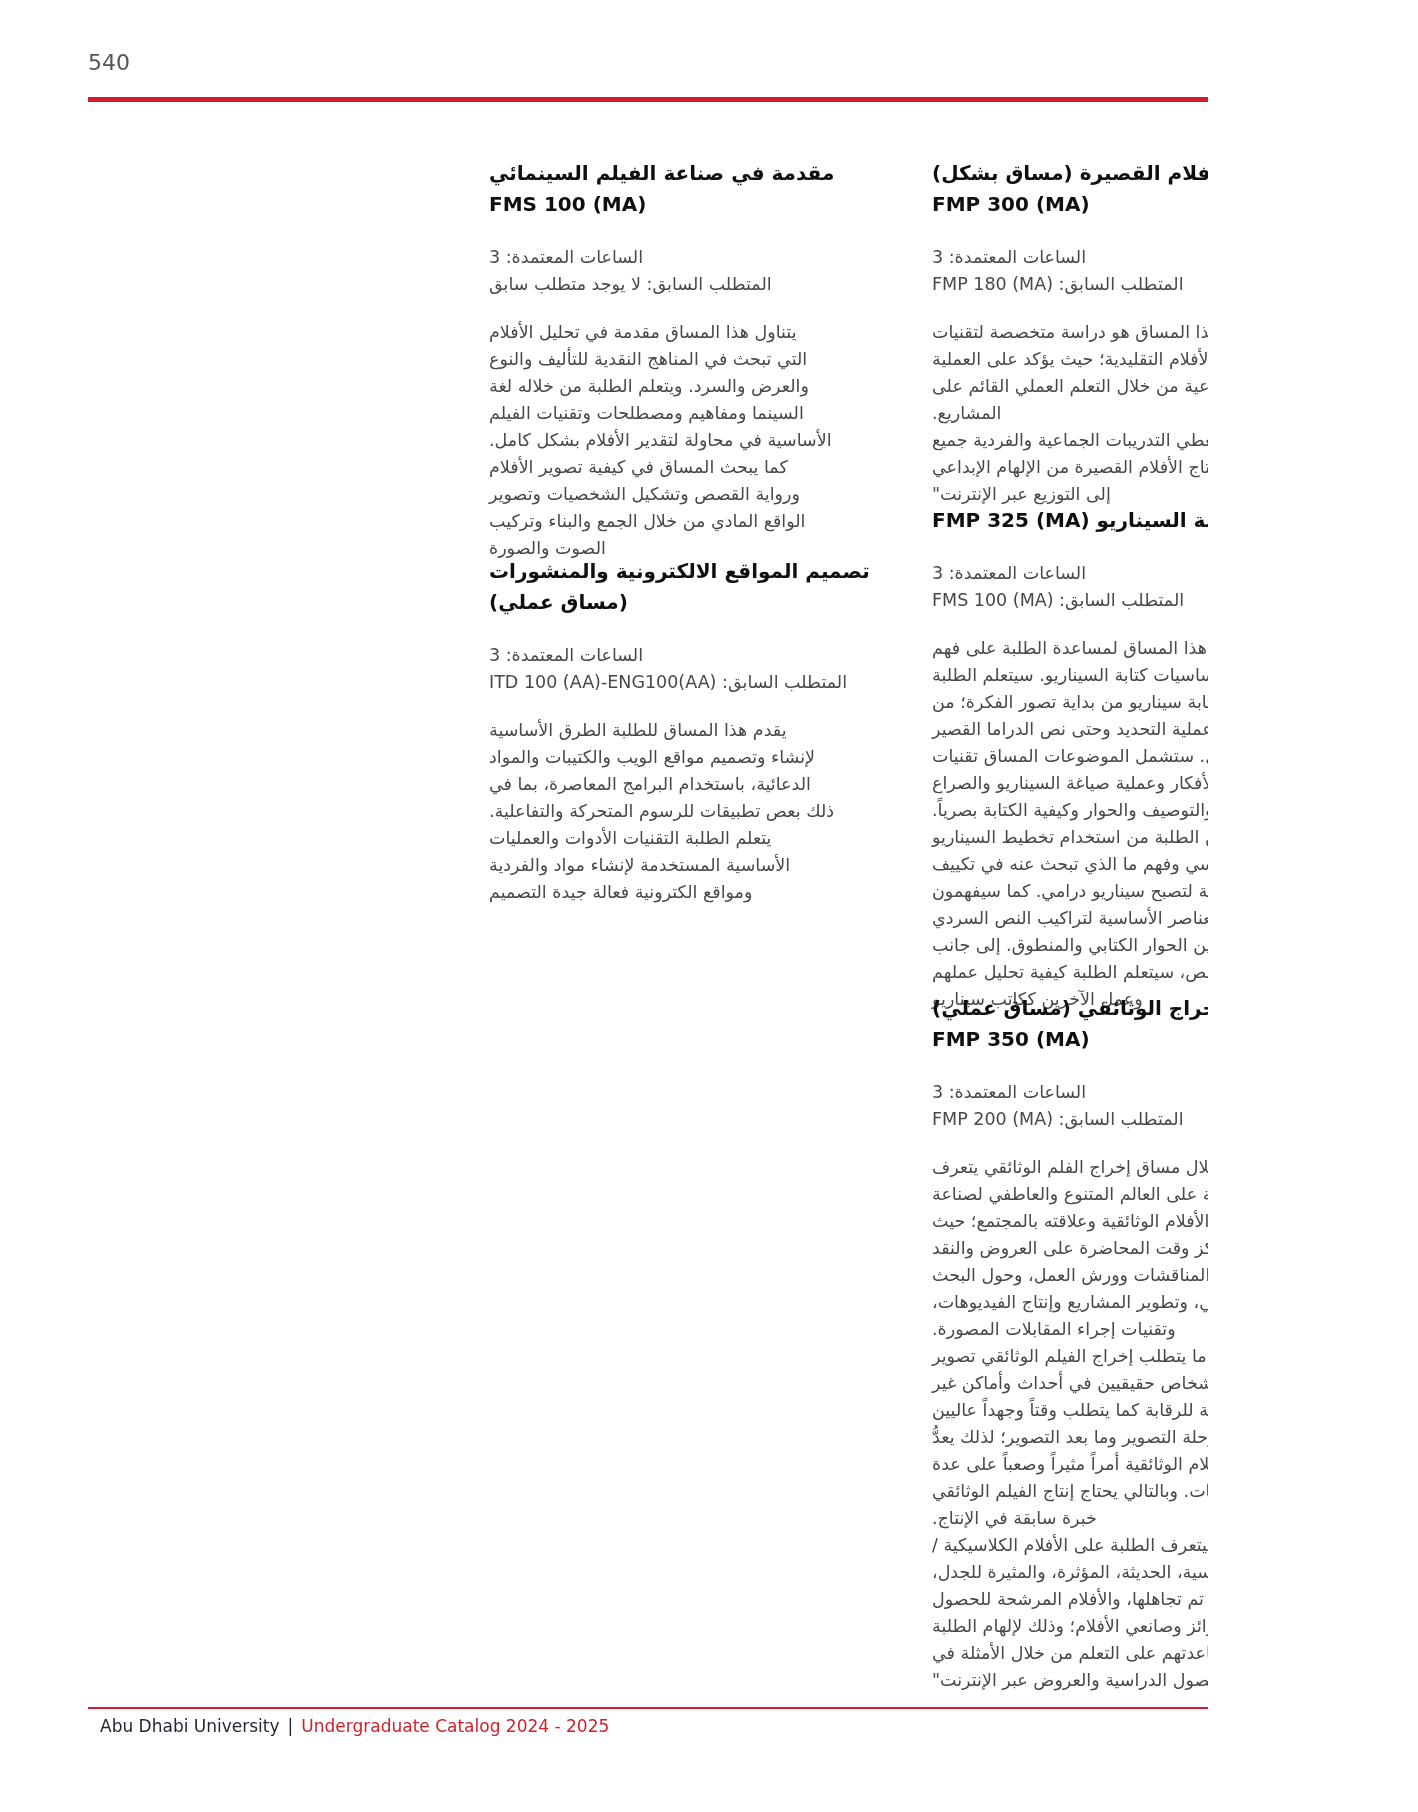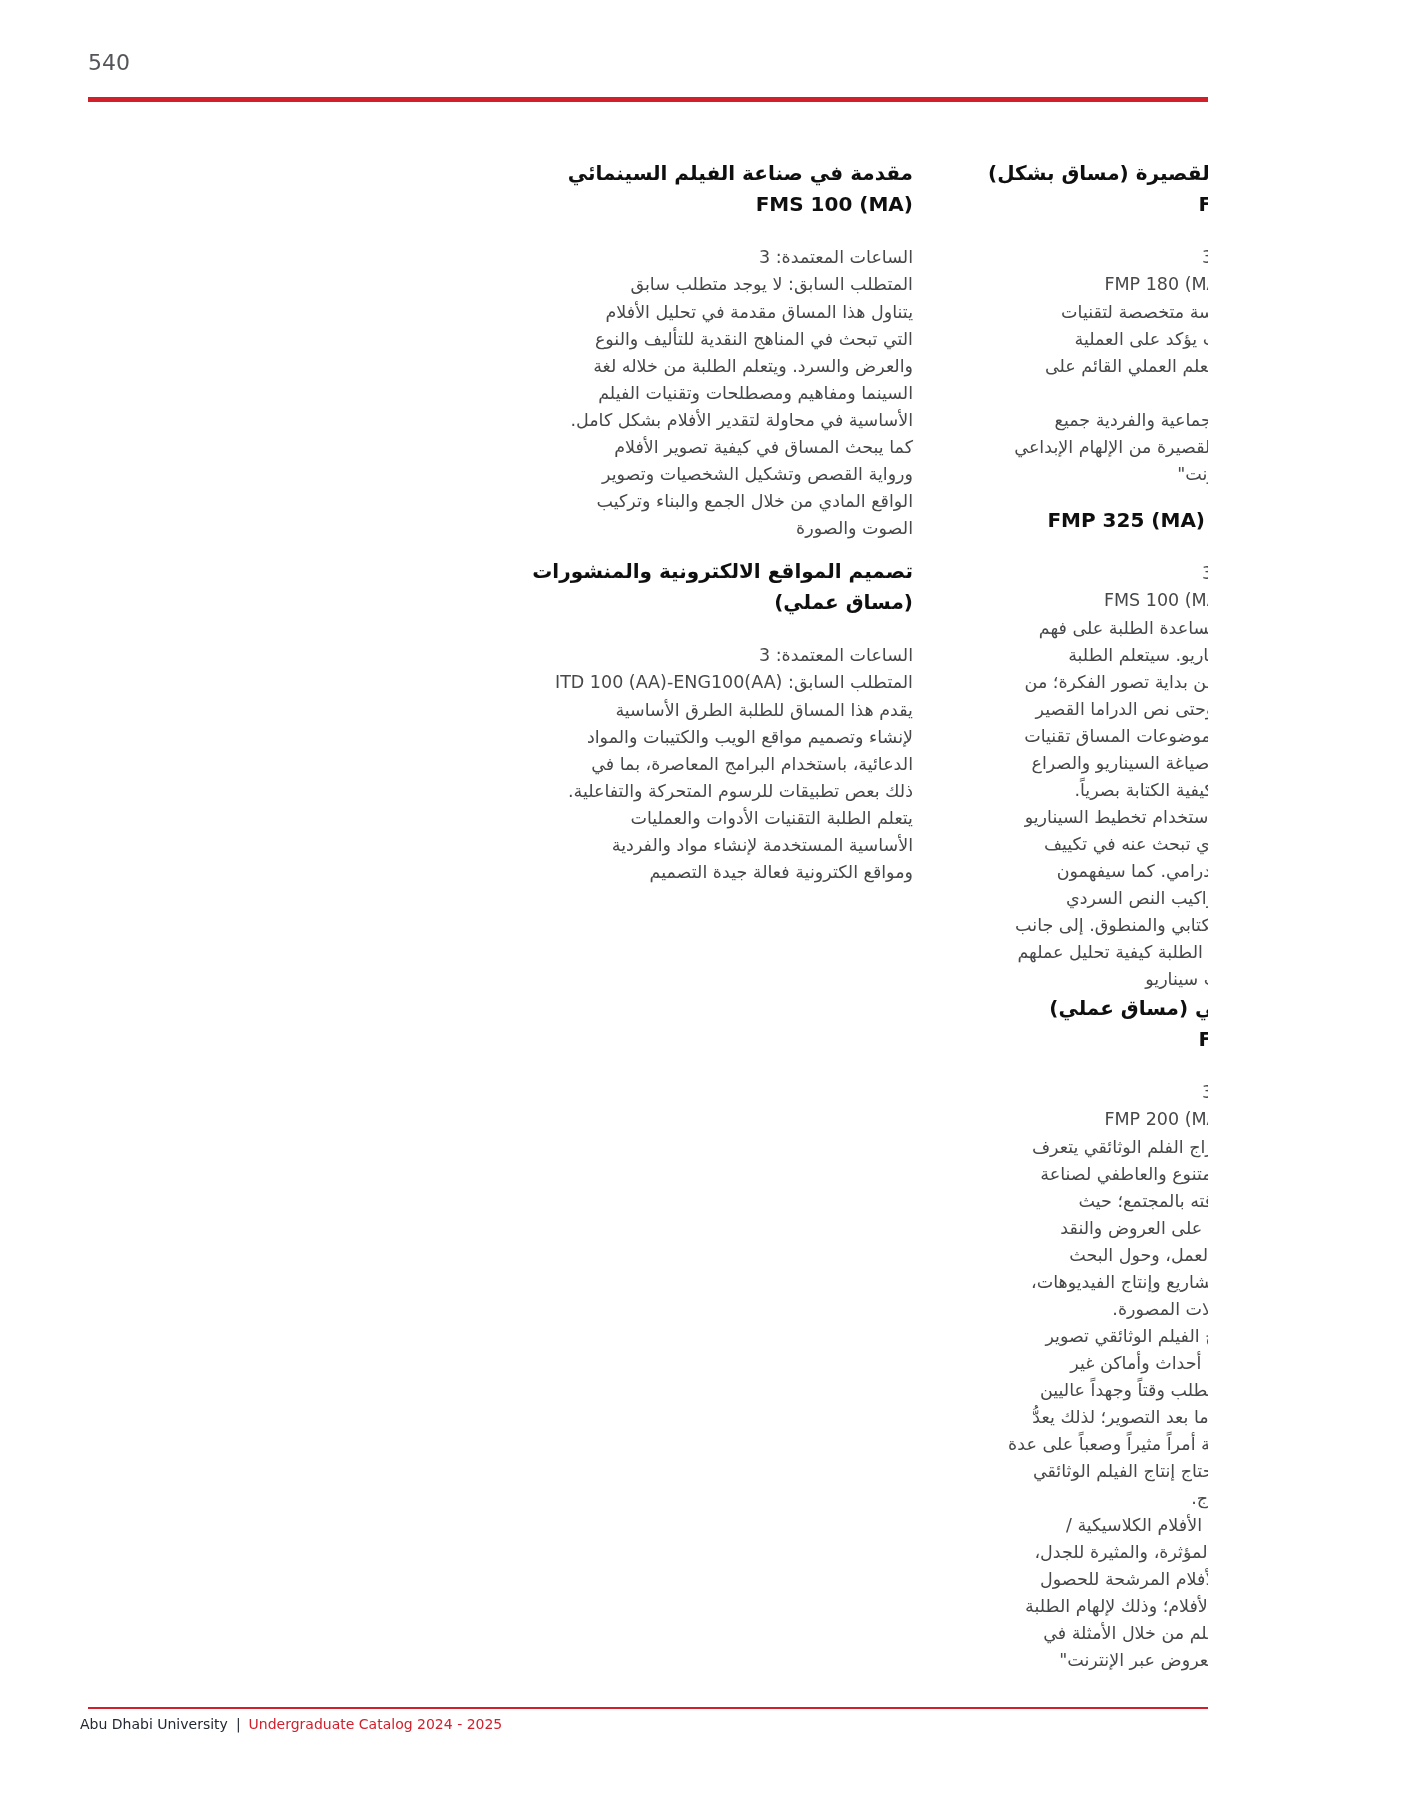--- a/index.html
+++ b/index.html
@@ -17,39 +17,39 @@
     font-family:"DejaVu Sans", sans-serif;
   }
   .rule { position:absolute; left:88px; width:1230px; background:#d1202c; }
   .rule-top { top:97px; height:5px; }
   .rule-footer { top:1707px; height:2px; }
 
   .col { position:absolute; top:158px; width:424px; direction:rtl; }
   .col-right { left:932px; }
   .col-left  { left:489px; }
 
-  .course { position:absolute; left:0; right:0; direction:rtl; text-align:right; }
+  .course { position:absolute; left:0; right:0; direction:rtl; text-align:left; }
 
   .course-title, .course-code {
     font-size:20px; font-weight:bold; color:#0f0f10;
     line-height:31px; white-space:pre-line;
   }
   .meta {
     font-size:17.5px; color:#47484a; line-height:27px;
   }
   .meta-credits { margin-top:24px; }
   .desc {
-    margin-top:1px;
+    margin-top:21px;
     font-size:17.5px; color:#47484a; line-height:27px;
     white-space:pre-line;
   }
 
   .footer-text {
-    position:absolute; left:80px; top:1716px;
-    font-size:14px; color:#232832;
+    position:absolute; left:100px; top:1716px;
+    font-size:17px; color:#232832;
     font-family:"DejaVu Sans", sans-serif;
     direction:ltr;
   }
   .footer-text .sep { color:#232832; padding:0 8px; }
   .footer-text .catalog { color:#d1202c; }
 </style>
 </head>
 <body>
 
 <div class="page">

